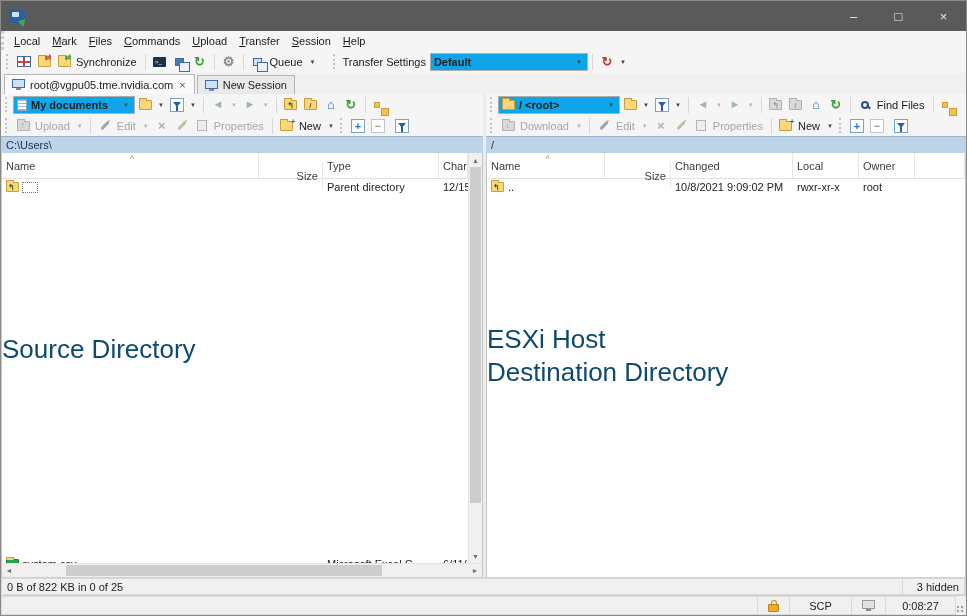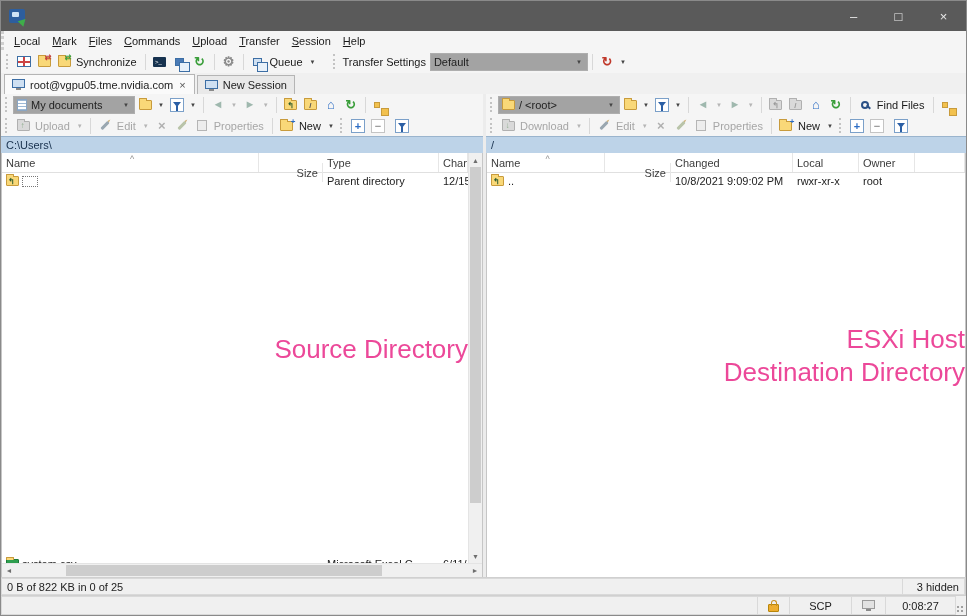--- a/index.html
+++ b/index.html
@@ -25,21 +25,21 @@
   
   .tbar { display: flex; align-items: center; background: #f5f5f5; flex: none; }
   .maintb { height: 23px; padding: 0 2px; }
   .grip { width: 5px; height: 15px; border-left: 2px dotted #c3c3c3; margin: 0 3px; flex: none; }
   .sep { width: 1px; height: 16px; background: #d8d8d8; margin: 0 4px; flex: none; }
   .ti { height: 19px; min-width: 20px; display: inline-flex; align-items: center; justify-content: center; padding: 0 1px; border-radius: 2px; flex: none; }
   .lbl { padding: 0 4px 0 2px; color: #1a1a1a; white-space: nowrap; }
   .lbl.dis { color: #a6a6a6; }
   .dd { font-size: 6px; color: #444; padding: 0 3px; }
   .dd.dis { color: #b5b5b5; }
-  .combo { background: #a3a3a3; border: 1px solid #aeaeae; height: 18px; display: flex; align-items: center; padding: 0 2px 0 3px; }
+  .combo { background: #0ea5e9; border: 1px solid #aeaeae; height: 18px; display: flex; align-items: center; padding: 0 2px 0 3px; font-weight: bold; }
   .combo .dd { margin-left: auto; }
 
   
   .folder { width: 13px; height: 10px; background: #f9d878; border: 1px solid #c89b3c; border-radius: 1px; position: relative; display: inline-block; flex:none; }
   .folder::before { content:''; position: absolute; top: -3px; left: -1px; width: 6px; height: 2px; background: #f9d878; border: 1px solid #c89b3c; border-bottom: none; border-radius: 1px 1px 0 0; }
   .folder.gray { background:#d9d9d9; border-color:#b0b0b0; } .folder.gray::before { background:#d9d9d9; border-color:#b0b0b0; }
   .ovl { position: absolute; font-size: 8px; font-weight: bold; line-height: 1; }
   .doc-icon { width: 10px; height: 12px; background: #fff; border: 1px solid #8aa5c2;
     background-image: linear-gradient(#9db9d6 1px, transparent 1px); background-size: 100% 3px; background-position: 0 3px; flex:none; }
   .term-icon { width: 13px; height: 10px; background: #16324f; border-radius: 1px; color:#fff; font-size:6px; line-height:10px; text-align:left; padding-left:2px; }
@@ -74,36 +74,36 @@
 
   
   .panels { flex: 1; display: flex; min-height: 0; }
   .panel { width: 482px; display: flex; flex-direction: column; min-height: 0; }
   .panel-divider { width: 3px; background: #ececec; flex: none; }
   .panel-tb { height: 21px; padding: 0 1px; }
   .pathbar { height: 17px; background: #bdd3e8; color: #17304d; display: flex; align-items: center; padding-left: 5px; flex: none; border-top: 1px solid #9ab4cd; }
   .listwrap { flex: 1; display: flex; flex-direction: column; background: #fff; border-left: 1px solid #c6c6c6; border-right: 1px solid #c6c6c6; min-height: 0; }
   .listbody { flex: 1; display: flex; min-height: 0; }
   .listcontent { flex: 1; position: relative; overflow: hidden; display: flex; flex-direction: column; }
-  .hdr { height: 20px; display: flex; align-items: center; border-bottom: 1px solid #e0e0e0; color: #3c3c3c; flex: none; }
+  .hdr { height: 26px; display: flex; align-items: center; border-bottom: 1px solid #e0e0e0; color: #3c3c3c; flex: none; }
   .hdr .cell { border-right: 1px solid #e6e6e6; height: 100%; display: flex; align-items: center; padding: 0 4px; overflow: hidden; white-space: nowrap; }
   .row { height: 16px; display: flex; align-items: center; flex: none; }
   .row .cell { padding: 0 4px; display: flex; align-items: center; overflow: hidden; white-space: nowrap; height: 100%; }
   .c-name { flex: 1; min-width: 0; position: relative; }
   .r-name { width: 118px; flex: none; }
   .c-size { width: 64px; flex: none; justify-content: flex-end; text-align: right; margin-top: 20px; }
   .c-type { width: 116px; flex: none; }
   .c-chg-l { width: 29px; flex: none; }
   .r-size { width: 66px; flex: none; justify-content: flex-end; text-align: right; }
   .r-chg { width: 122px; flex: none; }
   .r-rights { width: 66px; flex: none; }
   .r-owner { width: 56px; flex: none; }
   .sort-caret { position: absolute; left: 50%; top: 1px; color: #909090; font-size: 9px; }
   .dotted-sel { width: 16px; height: 11px; border: 1px dotted #777; margin-left: 3px; }
-  .watermark { position: absolute; left: 0; right: 0; top: 44%; text-align: right; color: #ec4899; font-size: 26px; line-height: 33px; pointer-events: none; }
+  .watermark { position: absolute; left: 0; right: 0; top: 44%; text-align: left; color: #0c4a6e; font-size: 26px; line-height: 33px; pointer-events: none; }
   .clipped-row { position: absolute; left: 0; right: 0; bottom: -9px; background: #fff; }
 
   
   .vscroll { width: 14px; background: #f0f0f0; display: flex; flex-direction: column; flex: none; border-left: 1px solid #e4e4e4; }
   .sbtn { height: 14px; display: flex; align-items: center; justify-content: center; color: #6e6e6e; font-size: 7px; flex: none; }
   .vtrack { flex: 1; position: relative; }
   .vthumb { position: absolute; top: 0; left: 1px; right: 1px; height: 88%; background: #cdcdcd; }
   .hscroll { height: 14px; background: #f0f0f0; display: flex; align-items: center; flex: none; border-top: 1px solid #e4e4e4; }
   .htrack { flex: 1; position: relative; height: 100%; }
   .hthumb { position: absolute; left: 11%; width: 70%; top: 1px; bottom: 1px; background: #cdcdcd; }

